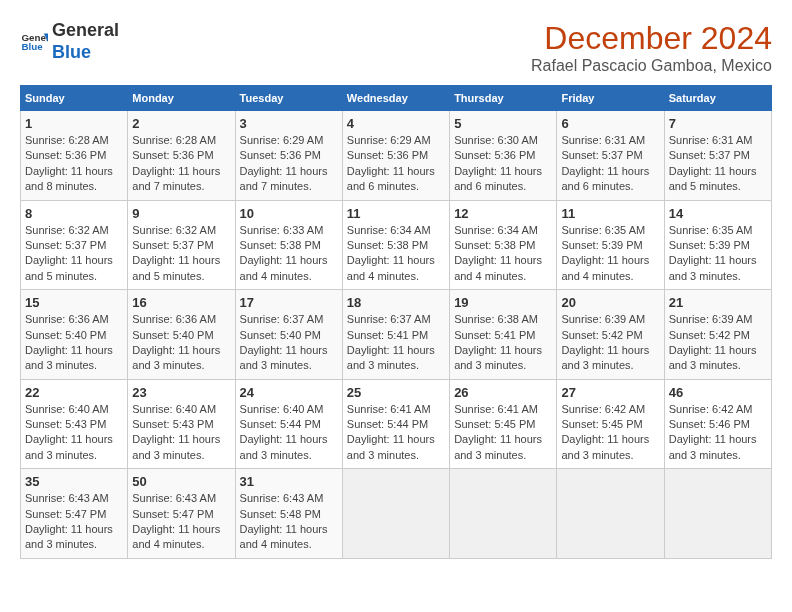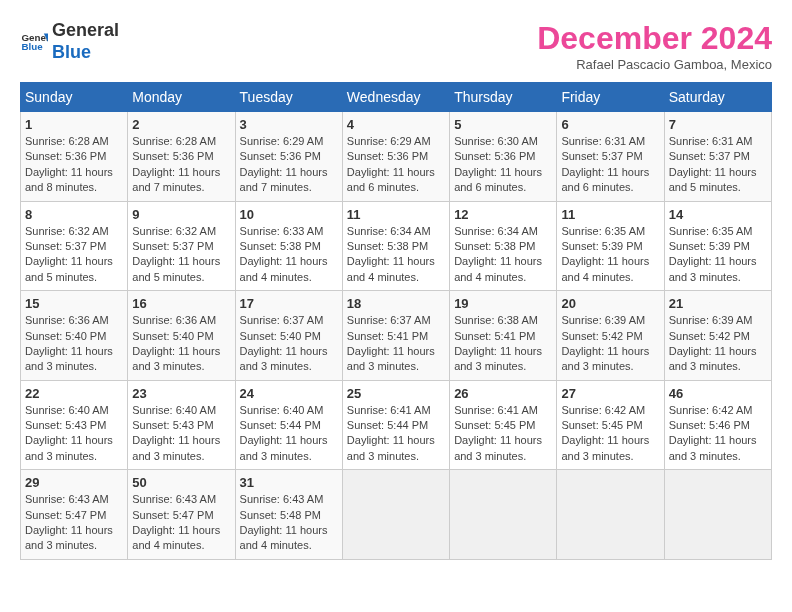--- a/index.html
+++ b/index.html
@@ -32,39 +32,39 @@
     }
     .logo-icon {
       width: 28px;
       height: 28px;
     }
     .title-block {
       text-align: right;
     }
     .month-title {
       font-size: 32px;
-      font-weight: bold;
-      color: #ec4899;
+      font-weight: normal;
+      color: #c2410c;
     }
     .location {
-      font-size: 13px;
+      font-size: 16px;
       color: #555;
     }
     .calendar {
       width: 100%;
       border-collapse: collapse;
       font-size: 10.5px;
     }
     .calendar thead th {
       background-color: #2a6bb5;
       color: #fff;
       padding: 6px 4px;
       text-align: left;
-      font-size: 14px;
-      font-weight: normal;
+      font-size: 11px;
+      font-weight: bold;
       border: 1px solid #2a6bb5;
     }
     .calendar tbody td {
       vertical-align: top;
       padding: 5px 4px;
       border: 1px solid #ccc;
       width: calc(100% / 7);
       min-height: 75px;
       background: #fff;
     }
@@ -350,21 +350,21 @@
           <span class="day-number">46</span>
         <div class="day-info">
           Sunrise: 6:42 AM<br>
           Sunset: 5:46 PM<br>
           Daylight: 11 hours and 3 minutes.
         </div>
         </td>
       </tr>
       <tr>
         <td>
-          <span class="day-number">29</span>
+          <span class="day-number">35</span>
         <div class="day-info">
           Sunrise: 6:43 AM<br>
           Sunset: 5:47 PM<br>
           Daylight: 11 hours and 3 minutes.
         </div>
         </td>
         <td>
           <span class="day-number">50</span>
         <div class="day-info">
           Sunrise: 6:43 AM<br>

